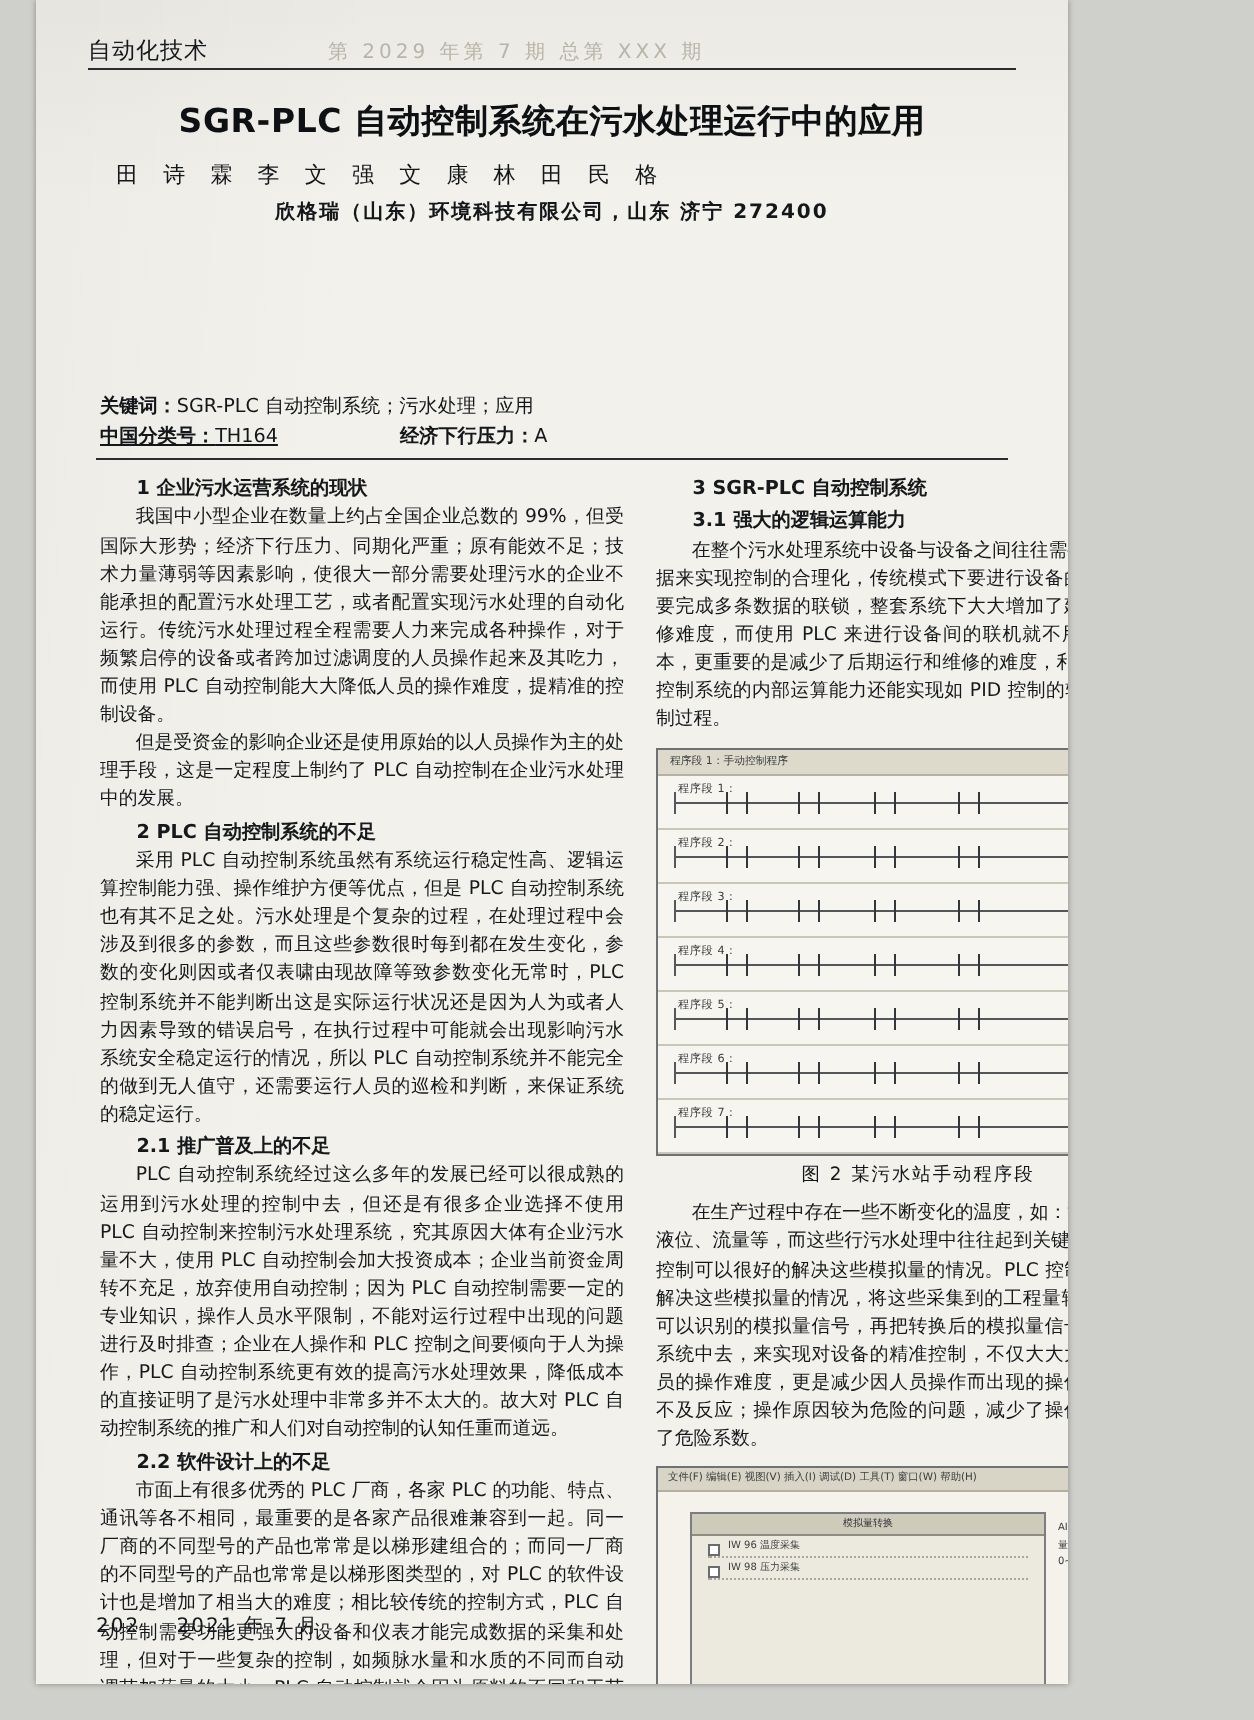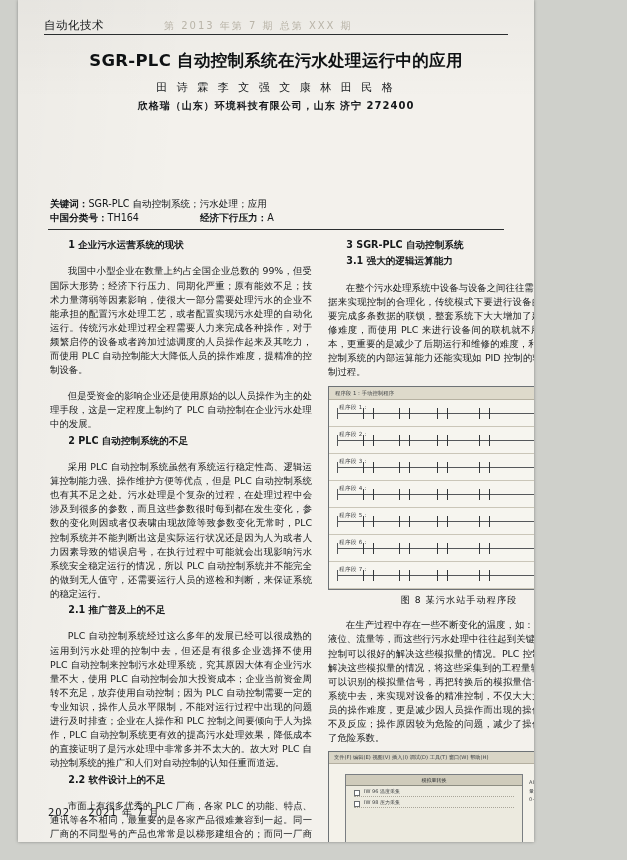--- a/index.html
+++ b/index.html
@@ -38,51 +38,51 @@
     position:absolute;left:26px;right:26px;top:34px;
     border-bottom:1.3px solid #2a2d2f;
   }
   .title{
     position:absolute;left:40px;right:40px;top:50px;
     text-align:center;font-size:16.5px;font-weight:bold;color:#0e1113;
     letter-spacing:.3px;
   }
   .authors{
     position:absolute;left:40px;right:40px;top:80px;
-    text-align:center;font-size:11px;color:#14171a;letter-spacing:3px;
+    text-align:left;font-size:11px;color:#14171a;letter-spacing:3px;font-family:Liberation Mono, monospace;
   }
   .affil{
     position:absolute;left:40px;right:40px;top:99px;
     text-align:center;font-size:10px;color:#14171a;letter-spacing:1px;font-weight:bold;
   }
   .absblock{
     position:absolute;left:32px;right:30px;top:120px;
     font-size:9.6px;line-height:1.62;color:#14171a;text-align:justify;
   }
   .absblock b{font-weight:bold;}
   .kw{
     position:absolute;left:32px;right:30px;top:196px;
     font-size:9.6px;line-height:1.6;color:#14171a;
   }
   .clsline{
     position:absolute;left:32px;right:30px;top:212px;
-    font-size:9.6px;color:#14171a;
+    font-size:9.6px;color:#14171a;text-decoration:underline;
   }
   .clsline .right{position:absolute;left:150px;top:0;}
   .rule2{
     position:absolute;left:30px;right:30px;top:229px;
     border-bottom:1px solid #2a2d2f;
   }
   .col{
     position:absolute;top:236px;
     font-size:9.4px;line-height:1.5;color:#16191b;text-align:justify;
   }
   .col.left{left:32px;width:262px;}
   .col.right{left:310px;width:262px;}
-  .col p{margin:12px 0 0 0;text-indent:1.9em;}
+  .col p{margin:0 0 0 0;text-indent:1.9em;}
   .col h4{
     margin:2px 0 0 0;font-size:9.6px;font-weight:bold;
     text-indent:1.9em;
   }
   .figbox{
     border:1px solid #6d7276;background:#eceadf;
     margin:6px 0 3px 0;padding:0;position:relative;
   }
   .figcap{
     text-align:center;font-size:9.2px;color:#14171a;
@@ -155,21 +155,21 @@
   }
   .pagefoot .num{margin-right:14px;}
 </style>
 </head>
 <body>
 
 <div class="page">
 
   <div class="runhead">
     <span>自动化技术</span>
-    <span class="ghost">第 2013 年第 7 期 总第 XXX 期</span>
+    <span class="ghost">第 2029 年第 7 期 总第 XXX 期</span>
   </div>
   <div class="runrule"></div>
 
   <div class="title">SGR-PLC 自动控制系统在污水处理运行中的应用</div>
   <div class="authors">田 诗 霖    李 文 强    文 康 林    田 民 格</div>
   <div class="affil">欣格瑞（山东）环境科技有限公司，山东 济宁 272400</div>
 
 
   <div class="kw">
     <b>关键词：</b><span>SGR-PLC 自动控制系统；污水处理；应用</span>
@@ -269,21 +269,21 @@
               <div class="rail"></div>
               <div class="railv"></div>
               <div class="contact" style="left: 34px;"></div>
               <div class="contact" style="left: 70px;"></div>
               <div class="contact" style="left: 108px;"></div>
               <div class="contact" style="left: 150px;"></div>
               <div class="coil" style="right: 16px;"></div>
             </div>
           </div>
         </div>
-        <div class="figcap">图 8   某污水站手动程序段</div>
+        <div class="figcap">图 2   某污水站手动程序段</div>
       </div>
       <p>在生产过程中存在一些不断变化的温度，如：温度、压力、液位、流量等，而这些行污水处理中往往起到关键的作用。PLC 控制可以很好的解决这些模拟量的情况。PLC 控制可以很好的解决这些模拟量的情况，将这些采集到的工程量转换成为 PLC 可以识别的模拟量信号，再把转换后的模拟量信号毕竟到控制系统中去，来实现对设备的精准控制，不仅大大大大降低了人员的操作难度，更是减少因人员操作而出现的操作不及时；来不及反应；操作原因较为危险的问题，减少了操作人员和减低了危险系数。</p>
       <div>
         <div class="figbox">
           <div class="f2">
             <div class="tbar">
               <span>文件(F)  编辑(E)  视图(V)  插入(I)  调试(D)  工具(T)  窗口(W)  帮助(H)</span>
             </div>
             <div class="panel">
               <div class="ptitle">模拟量转换</div>

